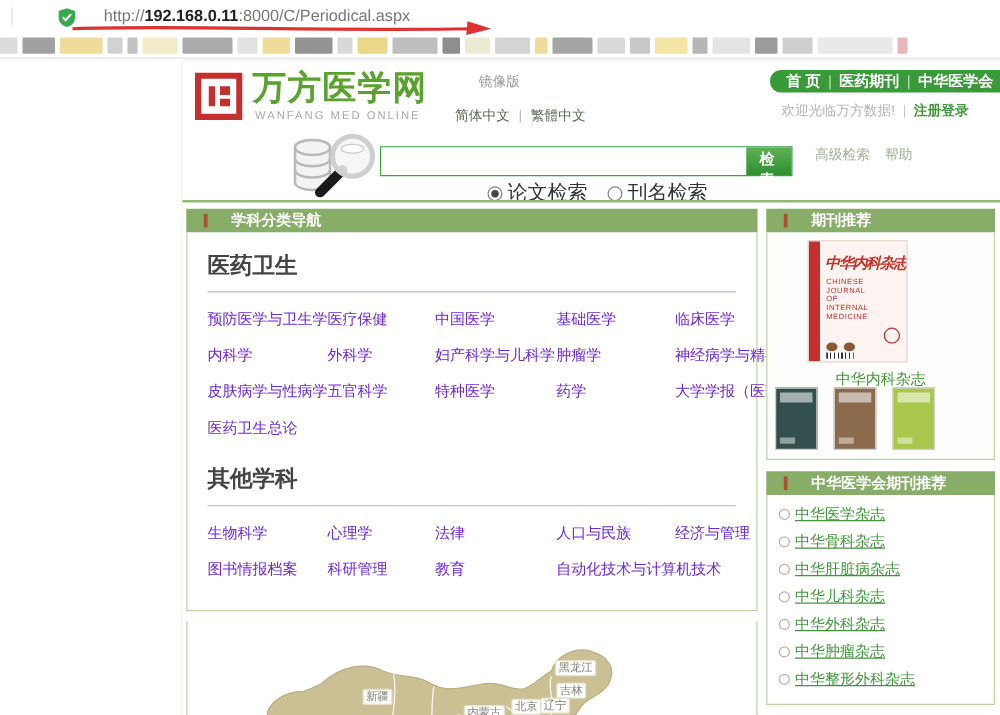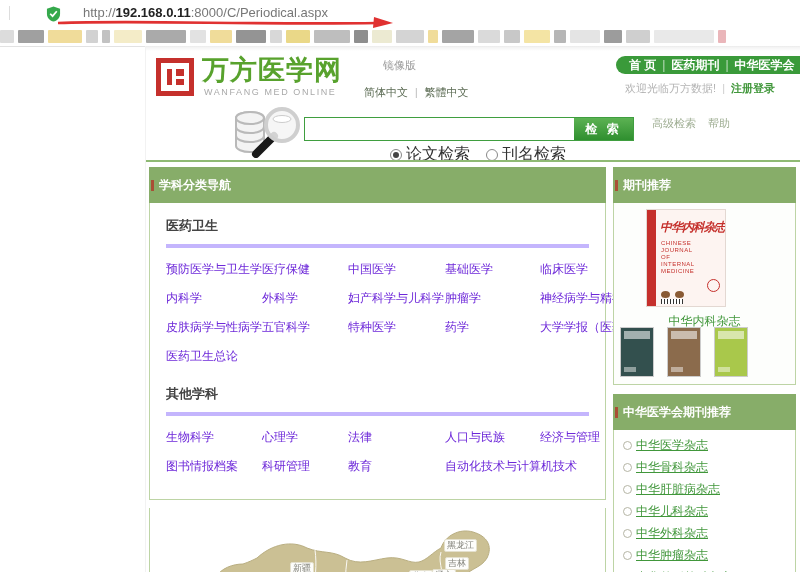--- a/index.html
+++ b/index.html
@@ -32,39 +32,39 @@
   .main-nav a{color:#fff;text-decoration:none;white-space:nowrap;}
   .main-nav .sep{margin:0 6px;opacity:.65;font-weight:normal;}
   .welcome{position:absolute;right:26px;top:35px;font-size:11px;color:#b3b3b3;}
   .welcome .sep{margin:0 6px;color:#ccc;}
   .welcome a{color:#41973b;text-decoration:none;font-weight:bold;}
   
   .search-icon{position:absolute;left:78px;top:58px;width:90px;height:54px;}
   .search-box{position:absolute;left:158px;top:71px;width:330px;height:24px;border:1px solid #3f9e3f;
     display:flex;background:#fff;box-sizing:border-box;}
   .search-box input{flex:1;border:0;outline:none;font-size:12px;padding:0 5px;min-width:0;}
-  .search-btn{width:59px;border:0;background:linear-gradient(#5cb253,#2f8f2f);color:#fff;
+  .search-btn{width:36px;border:0;background:linear-gradient(#5cb253,#2f8f2f);color:#fff;
     font-size:12px;font-weight:bold;letter-spacing:3px;cursor:pointer;}
   .radios{position:absolute;left:244px;top:98px;display:flex;gap:16px;font-size:16px;color:#333;align-items:center;}
   .radio-opt{display:flex;align-items:center;gap:4px;cursor:pointer;}
   .rdot{width:10px;height:10px;border:1px solid #888;border-radius:50%;display:inline-block;position:relative;background:#fff;}
   .rdot.on:after{content:"";position:absolute;left:2px;top:2px;width:6px;height:6px;border-radius:50%;background:#444;}
   .top-links{position:absolute;left:506px;top:70px;font-size:11px;color:#aaa;display:flex;gap:12px;}
   .top-links a{color:#9fae93;text-decoration:none;}
   .divider{position:absolute;left:0;top:114px;width:655px;height:2px;background:#8fba74;}
   
   .col-main{position:absolute;left:3px;top:121px;width:457px;}
   .col-side{position:absolute;left:467px;top:121px;width:183px;}
-  .panel-bar{height:36px;background:#87ad69;display:flex;align-items:center;gap:5px;padding:0 2px;
+  .panel-bar{height:19px;background:#87ad69;display:flex;align-items:center;gap:19px;padding:0 14px;
     color:#fff;font-size:12px;font-weight:bold;box-sizing:border-box;}
   .tick{width:3px;height:11px;background:#a94f35;flex:none;}
   .panel-box{border:1px solid #bdd4a5;border-top:0;background:#fff;box-sizing:border-box;}
   
   .subj-box{padding:8px 16px 10px;}
-  .sec-h{font-size:13px;font-weight:bold;color:#444;padding:6px 0 9px;border-bottom:4px solid #c4b5fd;}
+  .sec-h{font-size:18px;font-weight:bold;color:#444;padding:6px 0 9px;border-bottom:1px solid #c4b5fd;}
   .links-grid{display:grid;grid-template-columns:96px 86px 97px 95px auto;row-gap:12px;margin:13px 0 14px;}
   .s-link{font-size:12px;color:#6d28d9;text-decoration:none;white-space:nowrap;}
   
   .map-box{height:172px;position:relative;overflow:hidden;padding:0;}
   .map-inner{position:absolute;left:47px;top:16px;width:440px;height:200px;}
   .map-inner svg{position:absolute;left:0;top:0;}
   .prov{position:absolute;background:rgba(255,255,255,.96);border:1px solid #e4e0cd;border-radius:2px;
     font-size:9px;line-height:11px;padding:0 2px;color:#82827a;white-space:nowrap;text-decoration:none;}
   
   .side-box1{height:182px;position:relative;background:#fdfefc;}

